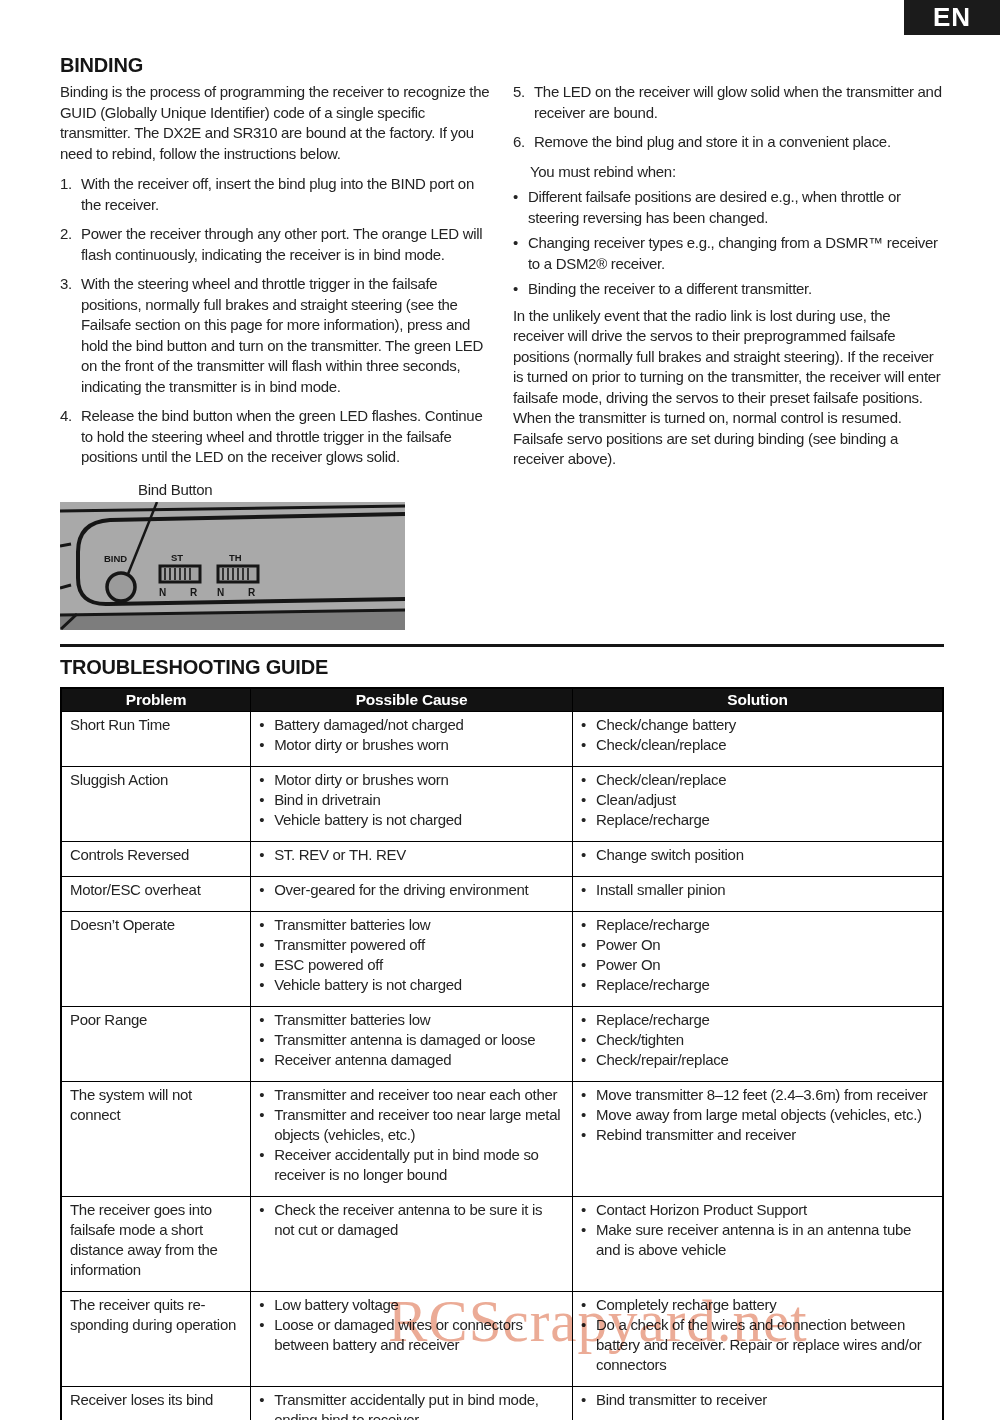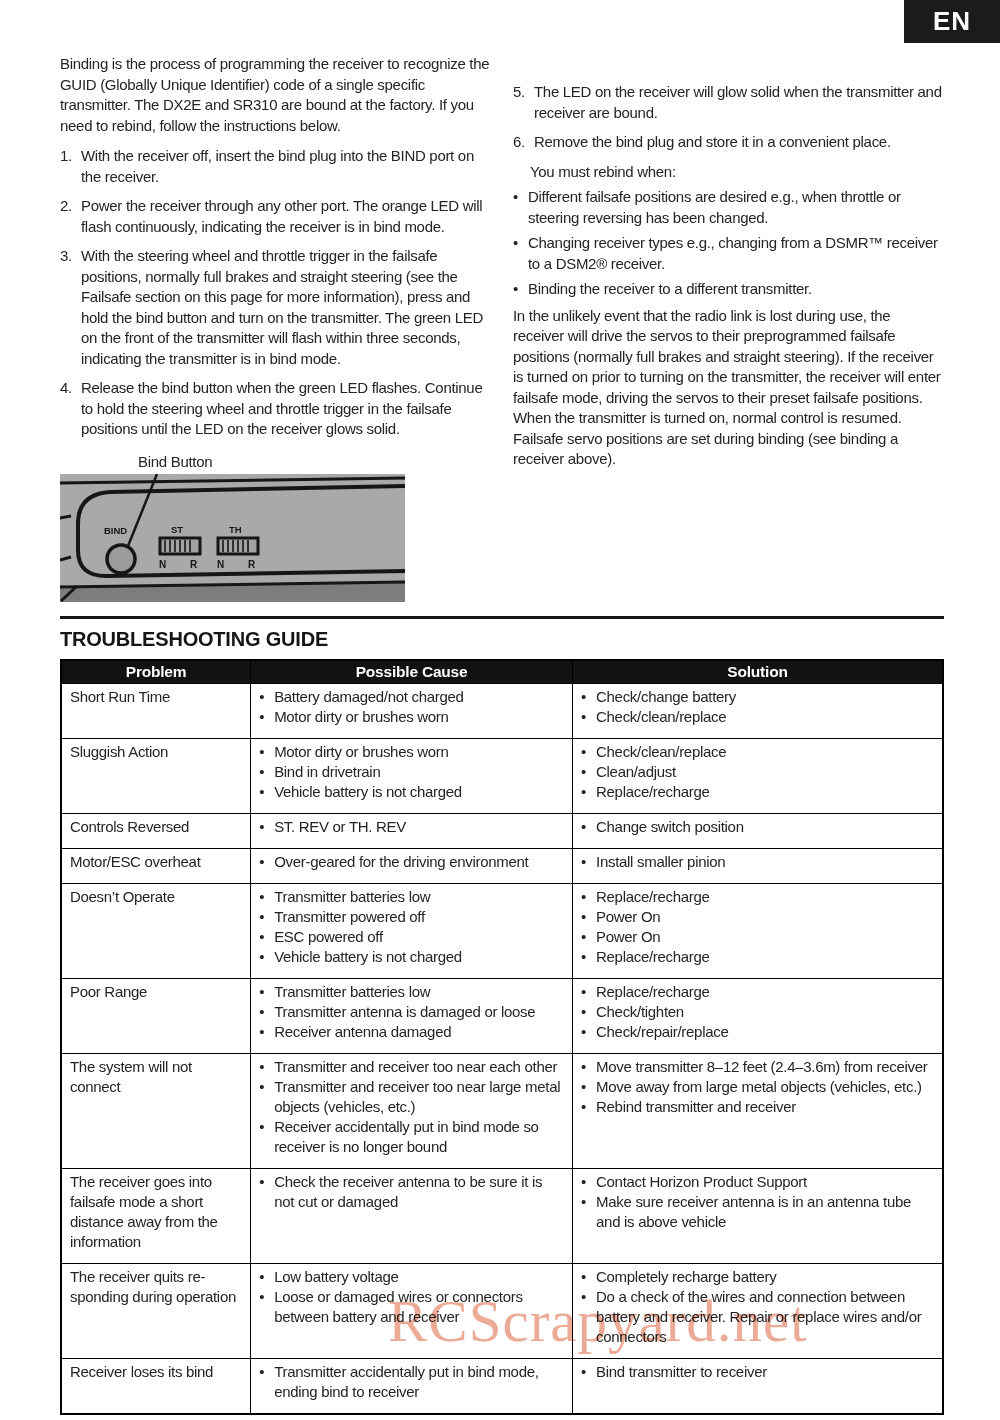--- a/index.html
+++ b/index.html
@@ -2,21 +2,21 @@
 <html><head>
 <meta charset="utf-8">
 <style>
   html,body{margin:0;padding:0;}
   body{
     width:1000px;height:1420px;position:relative;overflow:hidden;
     background:#ffffff;color:#222;
     font-family:"Liberation Sans", sans-serif;
   }
   .en-badge{
-    position:absolute;top:0;right:0;width:96px;height:43px;
+    position:absolute;top:0;right:0;width:96px;height:35px;
     background:#1b1b1b;color:#fff;display:flex;align-items:center;justify-content:center;
     font-size:26px;font-weight:bold;letter-spacing:1px;
   }
   .content{position:absolute;left:60px;top:54px;width:884px;}
   .columns{display:flex;gap:22px;}
   .col{width:431px;flex:none;}
   .col-right{padding-top:28px;}
   h2.section{
     font-size:20px;font-weight:bold;color:#151515;margin:0 0 5px 0;letter-spacing:-0.2px;
   }
@@ -61,20 +61,21 @@
 </head>
 <body>
 
 <div class="en-badge">EN</div>
 
 <div class="content">
 
   <div class="columns">
 
     <div class="col col-left">
+      <h2 class="section">BINDING</h2>
       <p class="body-text">Binding is the process of programming the receiver to recognize the GUID (Globally Unique Identifier) code of a single specific transmitter. The DX2E and SR310 are bound at the factory. If you need to rebind, follow the instructions below.</p>
 
       <div class="step">
         <span class="step-num">1.</span>
         <span class="step-text">With the receiver off, insert the bind plug into the BIND port on the receiver.</span>
       </div>
       <div class="step">
         <span class="step-num">2.</span>
         <span class="step-text">Power the receiver through any other port. The orange LED will flash continuously, indicating the receiver is in bind mode.</span>
       </div>

